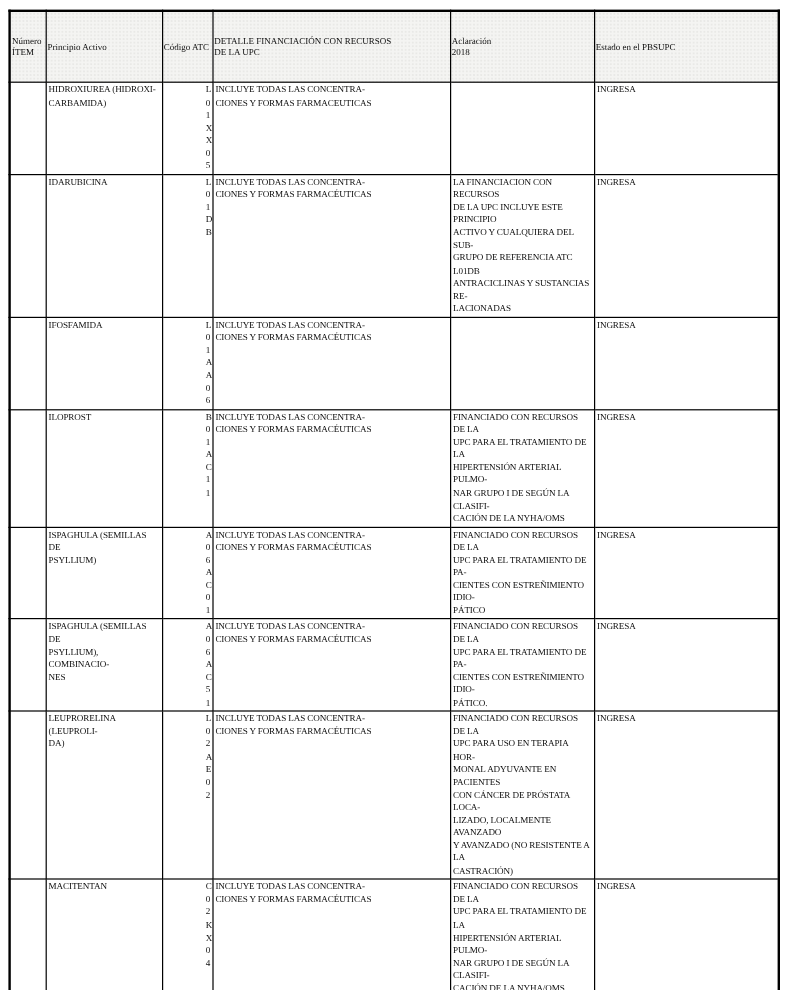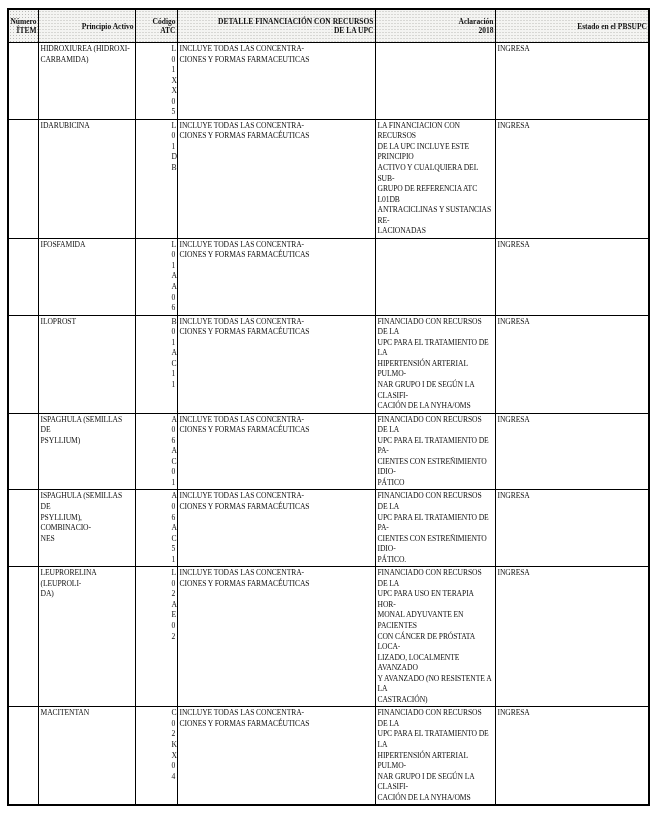--- a/index.html
+++ b/index.html
@@ -24,26 +24,26 @@
   }
   th, td {
     border: 1px solid #000;
     vertical-align: top;
     padding: 1px 2px;
     white-space: pre-line;
     overflow: hidden;
     word-wrap: break-word;
   }
   th {
-    font-weight: bold;
+    font-weight: normal;
     font-size: 7.5px;
     line-height: 9px;
-    text-align: right;
+    text-align: left;
     vertical-align: middle;
-    padding: 7px 1px;
+    padding: 20px 1px;
     background-color: #f4f4f2;
     background-image: radial-gradient(#b9b9b6 0.45px, transparent 0.55px);
     background-size: 3px 3px;
   }
   td {
     font-size: 7.6px;
     line-height: 10.55px;
     letter-spacing: -0.1px;
     text-align: left;
   }

